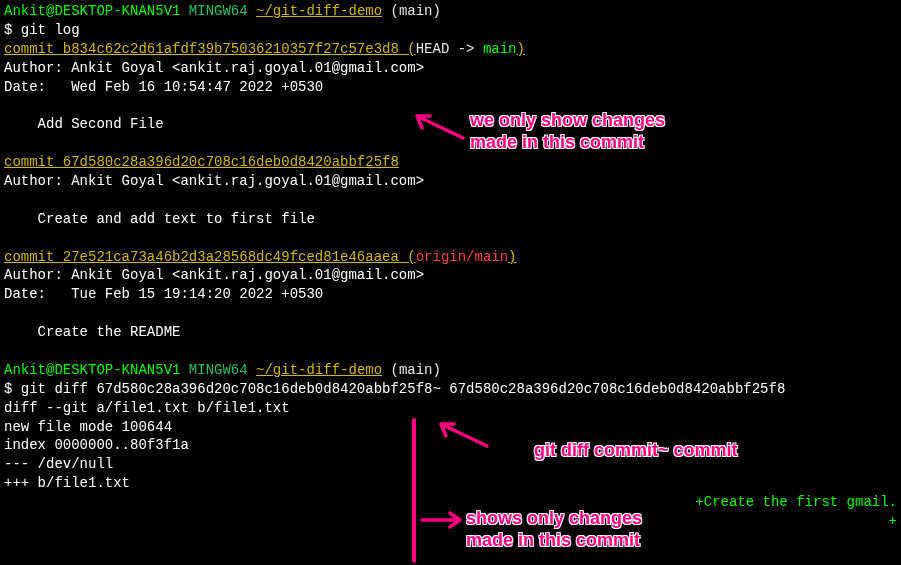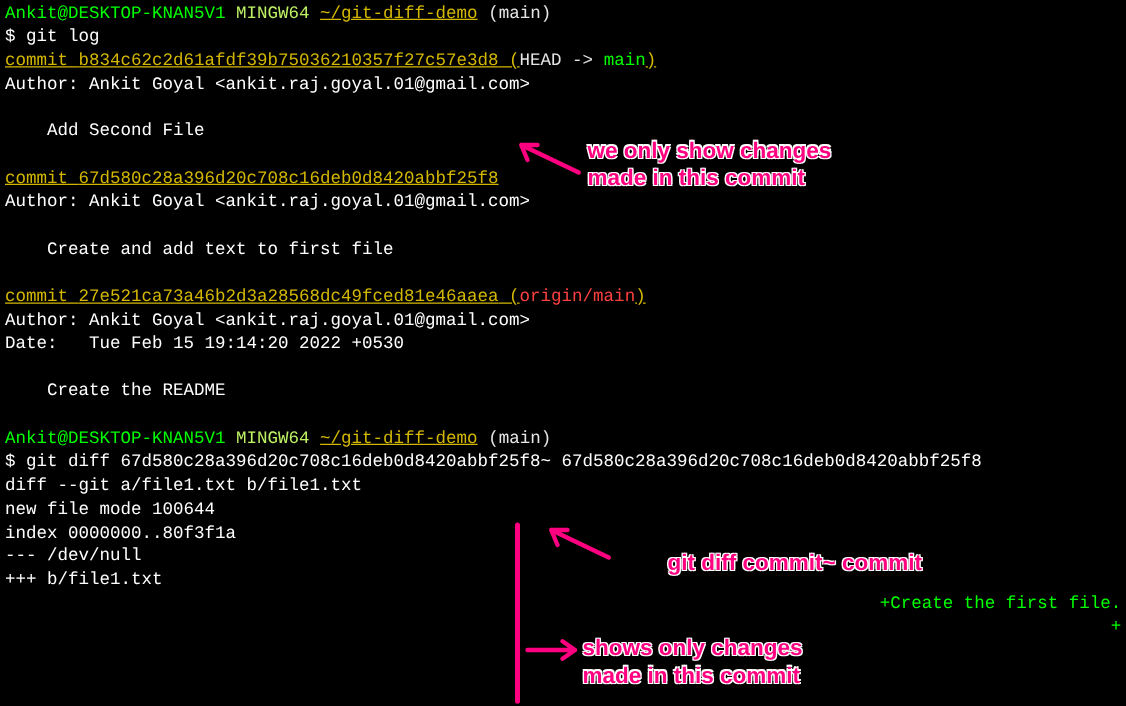--- a/index.html
+++ b/index.html
@@ -9,21 +9,21 @@
       font-size: 14px;
       line-height: 1.35;
       width: 901px;
       height: 565px;
       overflow: hidden;
       position: relative;
       padding: 2px 4px;
     }
     .line { white-space: pre; color: #ffffff; }
     .green { color: #00ff00; text-align: right; }
-    .purple { color: #bef264; }
+    .purple { color: #22c55e; }
     .cyan { color: #e5e5e5; }
     .yellow { color: #d4b800; text-decoration: underline; }
     .white { color: #ffffff; }
     .dimcyan { color: #00b0b0; }
     .red { color: #ff4040; }
     .annotation {
       position: absolute;
       color: #ff0080;
       font-family: Arial, sans-serif;
       font-weight: bold;
@@ -43,20 +43,21 @@
     }
   </style>
 </head>
 <body>
 
 <div>
 <div class="line"><span class="green">Ankit@DESKTOP-KNAN5V1</span><span class="white"> </span><span class="purple">MINGW64</span><span class="white"> </span><span class="yellow">~/git-diff-demo</span><span class="white"> </span><span class="cyan">(main)</span></div>
 <div class="line white">$ git log</div>
 <div class="line"><span class="yellow">commit </span><span class="yellow">b834c62c2d61afdf39b75036210357f27c57e3d8</span><span class="yellow"> (</span><span class="cyan">HEAD -&gt; </span><span class="green">main</span><span class="yellow">)</span></div>
 <div class="line white">Author: Ankit Goyal &lt;ankit.raj.goyal.01@gmail.com&gt;</div>
+<div class="line white">Date:   Wed Feb 16 10:54:47 2022 +0530</div>
 <div class="line white"> </div>
 <div class="line white">    Add Second File</div>
 <div class="line white"> </div>
 <div class="line"><span class="yellow">commit </span><span class="yellow">67d580c28a396d20c708c16deb0d8420abbf25f8</span></div>
 <div class="line white">Author: Ankit Goyal &lt;ankit.raj.goyal.01@gmail.com&gt;</div>
 <div class="line white"> </div>
 <div class="line white">    Create and add text to first file</div>
 <div class="line white"> </div>
 <div class="line"><span class="yellow">commit </span><span class="yellow">27e521ca73a46b2d3a28568dc49fced81e46aaea</span><span class="yellow"> (</span><span class="red">origin/main</span><span class="yellow">)</span></div>
 <div class="line white">Author: Ankit Goyal &lt;ankit.raj.goyal.01@gmail.com&gt;</div>
@@ -64,21 +65,21 @@
 <div class="line white"> </div>
 <div class="line white">    Create the README</div>
 <div class="line white"> </div>
 <div class="line"><span class="green">Ankit@DESKTOP-KNAN5V1</span><span class="white"> </span><span class="purple">MINGW64</span><span class="white"> </span><span class="yellow">~/git-diff-demo</span><span class="white"> </span><span class="cyan">(main)</span></div>
 <div class="line white">$ git diff 67d580c28a396d20c708c16deb0d8420abbf25f8~ 67d580c28a396d20c708c16deb0d8420abbf25f8</div>
 <div class="line white">diff --git a/file1.txt b/file1.txt</div>
 <div class="line white">new file mode 100644</div>
 <div class="line white">index 0000000..80f3f1a</div>
 <div class="line white">--- /dev/null</div>
 <div class="line white">+++ b/file1.txt</div>
-<div class="line green">+Create the first file.</div>
+<div class="line green">+Create the first gmail.</div>
 <div class="line green">+</div>
 
 </div>
 
 <div class="annotation" style="left:470px; top:110px;">
   <div>we only show changes</div>
   <div>made in this commit</div>
 </div>
 <div class="arrow" style="left:408px; top:108px;">
   <svg width="60" height="40">

